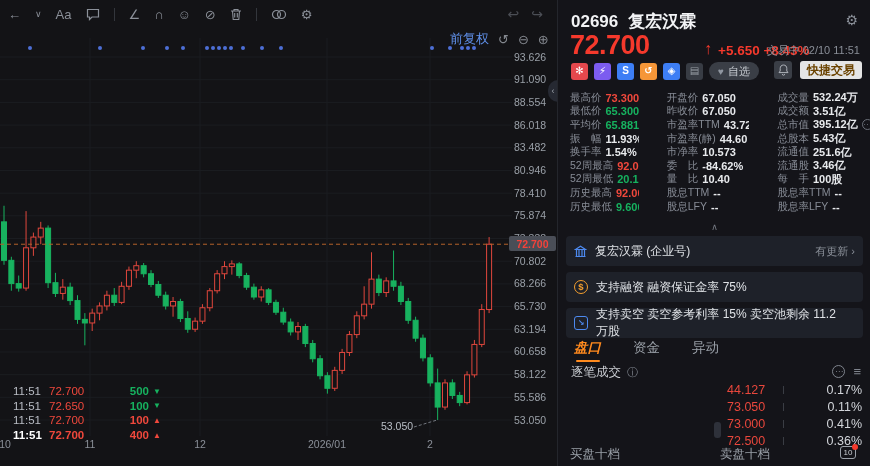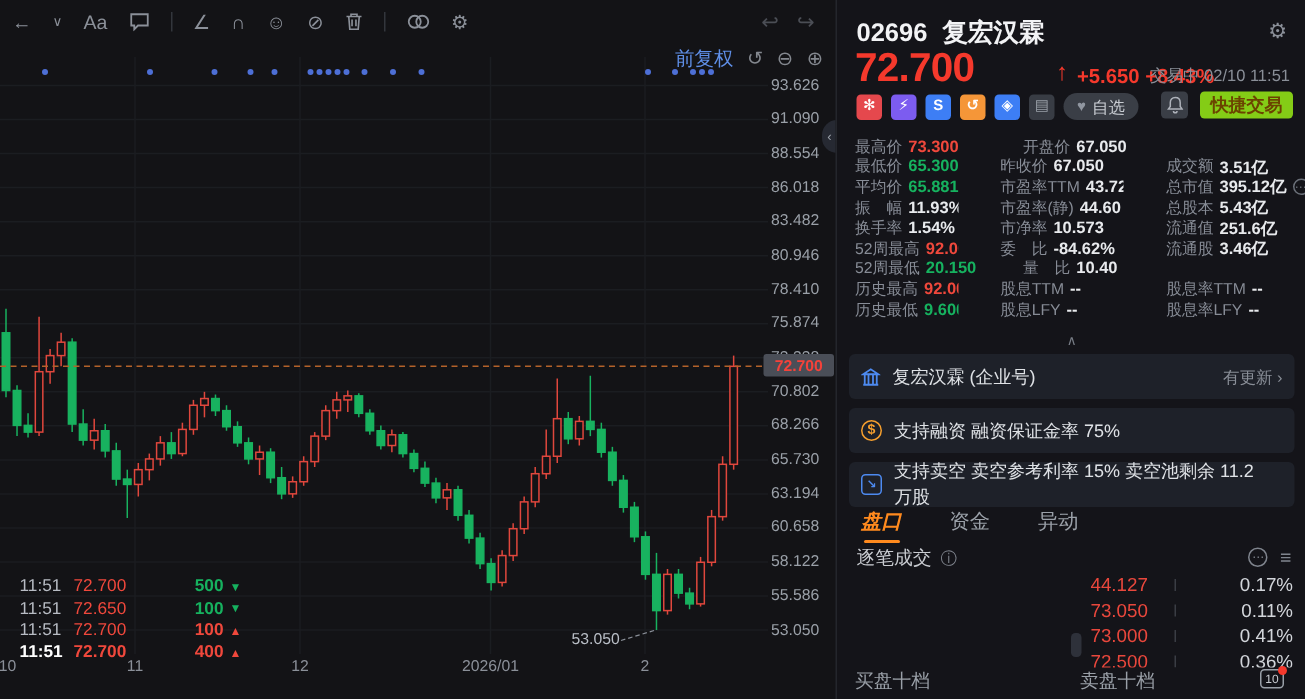--- a/index.html
+++ b/index.html
@@ -36,21 +36,21 @@
   #q-change{position:absolute;left:160px;top:43px;font-size:13.5px;font-weight:bold;color:#f5392c;}
   #q-status{position:absolute;right:10px;top:43px;font-size:11px;color:#8a8f98;}
   #badges{position:absolute;left:13px;top:62px;display:flex;gap:6px;align-items:center;height:18px;}
   .badge{width:17px;height:17px;border-radius:3px;display:flex;align-items:center;justify-content:center;
        font-size:10px;color:#fff;font-weight:bold;cursor:pointer;line-height:1;}
   #fav-pill{height:18px;border-radius:9px;background:#3a3e46;color:#c8ccd2;font-size:11px;display:flex;
        align-items:center;gap:4px;padding:0 9px;cursor:pointer;}
   #fav-pill .hrt{color:#9096a0;font-size:10px;}
   #bell-btn{position:absolute;right:78px;top:61px;width:18px;height:18px;border-radius:3px;background:#3a3e46;
        display:flex;align-items:center;justify-content:center;cursor:pointer;}
-  #quick-trade{position:absolute;right:8px;top:61px;height:18px;border-radius:3px;background:#84cc16;color:#6b4300;
+  #quick-trade{position:absolute;right:8px;top:61px;height:18px;border-radius:3px;background:#e5e5e5;color:#6b4300;
        font-size:12px;font-weight:bold;display:flex;align-items:center;padding:0 7px;cursor:pointer;}
   #stats{position:absolute;left:12px;top:91px;width:300px;}
   .srow{display:flex;height:13.6px;align-items:center;gap:28px;}
   .scell{display:flex;align-items:center;gap:4px;overflow:hidden;white-space:nowrap;}
   .scell.c1{width:84px;}.scell.c2{width:101px;}.scell.c3{width:113px;}
   .sl{font-size:10.5px;color:#878c96;}
   .sv{font-size:11px;font-weight:bold;color:#e8eaed;}
   .sv.red{color:#f0483c;}.sv.green{color:#16b25f;}
   .more-ic{width:11px;height:11px;border:1px solid #6a6f78;border-radius:50%;color:#6a6f78;font-size:8px;
        line-height:9px;text-align:center;flex:0 0 auto;}
@@ -385,20 +385,24 @@
     <div id="stats">
         <div class="srow">
           <span class="scell c1">
             <span class="sl">最高价</span>
             <span class="sv red">73.300</span>
           </span>
           <span class="scell c2">
             <span class="sl">开盘价</span>
             <span class="sv ">67.050</span>
           </span>
+          <span class="scell c3">
+            <span class="sl">成交量</span>
+            <span class="sv ">532.24万</span>
+          </span>
         </div>
         <div class="srow">
           <span class="scell c1">
             <span class="sl">最低价</span>
             <span class="sv green">65.300</span>
           </span>
           <span class="scell c2">
             <span class="sl">昨收价</span>
             <span class="sv ">67.050</span>
           </span>
@@ -465,20 +469,24 @@
           </span>
         </div>
         <div class="srow">
           <span class="scell c1">
             <span class="sl">52周最低</span>
             <span class="sv green">20.150</span>
           </span>
           <span class="scell c2">
             <span class="sl">量　比</span>
             <span class="sv ">10.40</span>
+          </span>
+          <span class="scell c3">
+            <span class="sl">每　手</span>
+            <span class="sv ">100股</span>
           </span>
         </div>
         <div class="srow">
           <span class="scell c1">
             <span class="sl">历史最高</span>
             <span class="sv red">92.000</span>
           </span>
           <span class="scell c2">
             <span class="sl">股息TTM</span>
             <span class="sv ">--</span>

